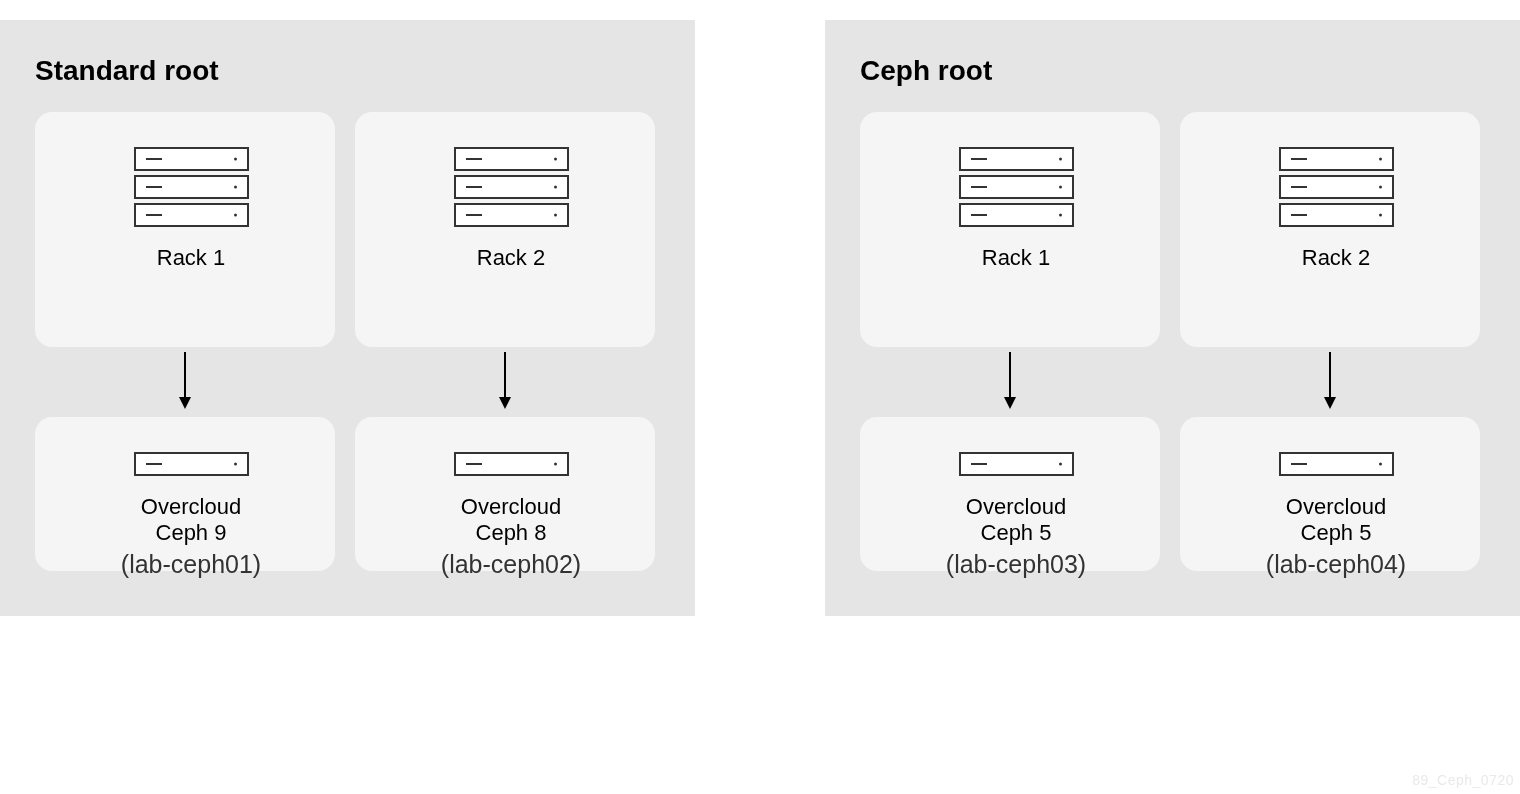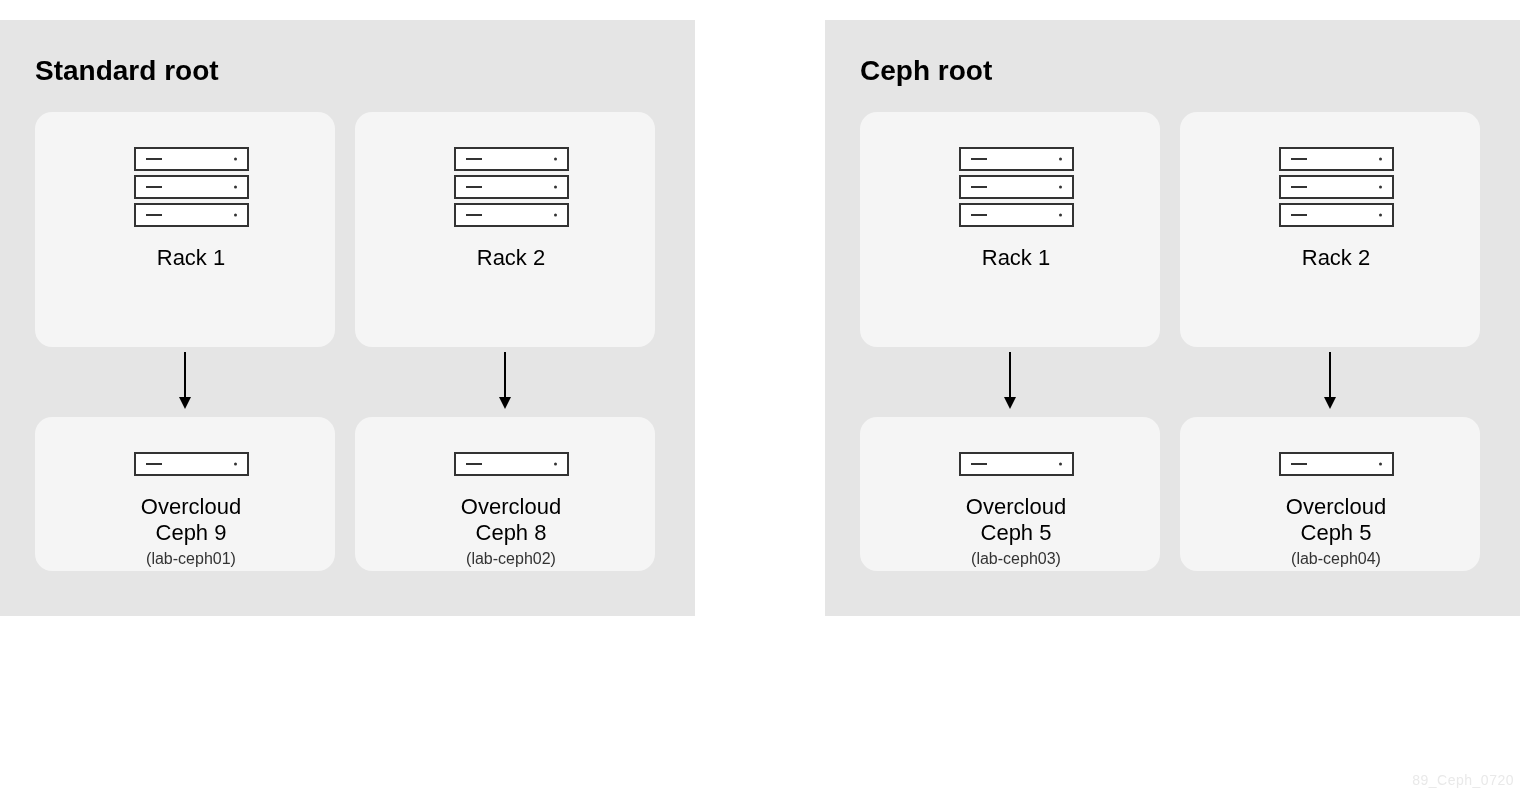--- a/index.html
+++ b/index.html
@@ -88,21 +88,21 @@
       height: 3px;
       background: #333;
       border-radius: 50%;
     }
     .card-label {
       font-size: 22px;
       color: #000;
       text-align: center;
     }
     .card-sublabel {
-      font-size: 16px;
+      font-size: 25px;
       font-weight: 300;
       color: #333;
       text-align: center;
       margin-top: 4px;
     }
     .arrow-wrap {
       height: 70px;
       display: flex;
       align-items: center;
       justify-content: center;

